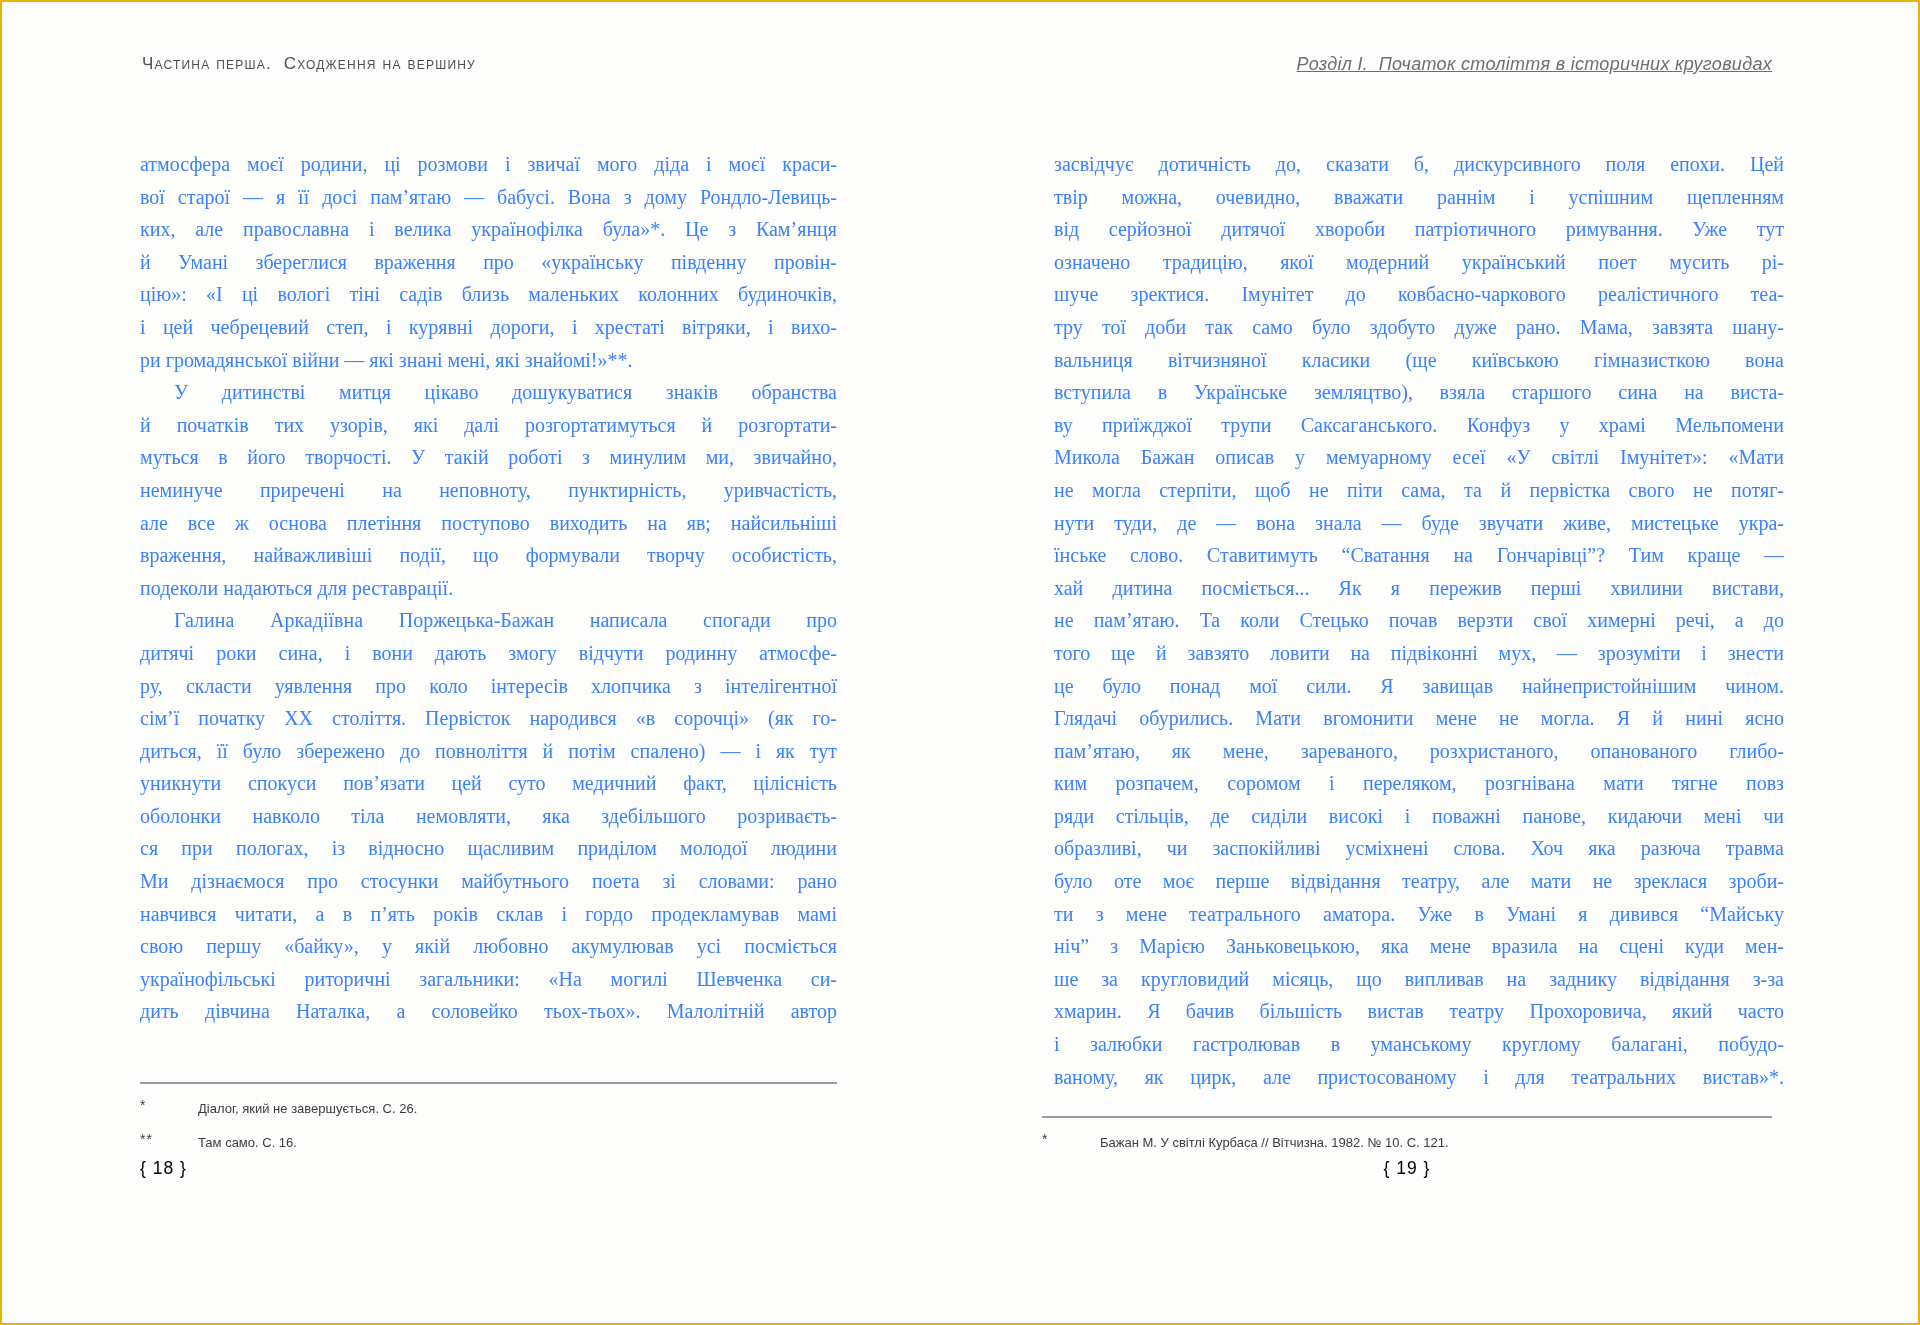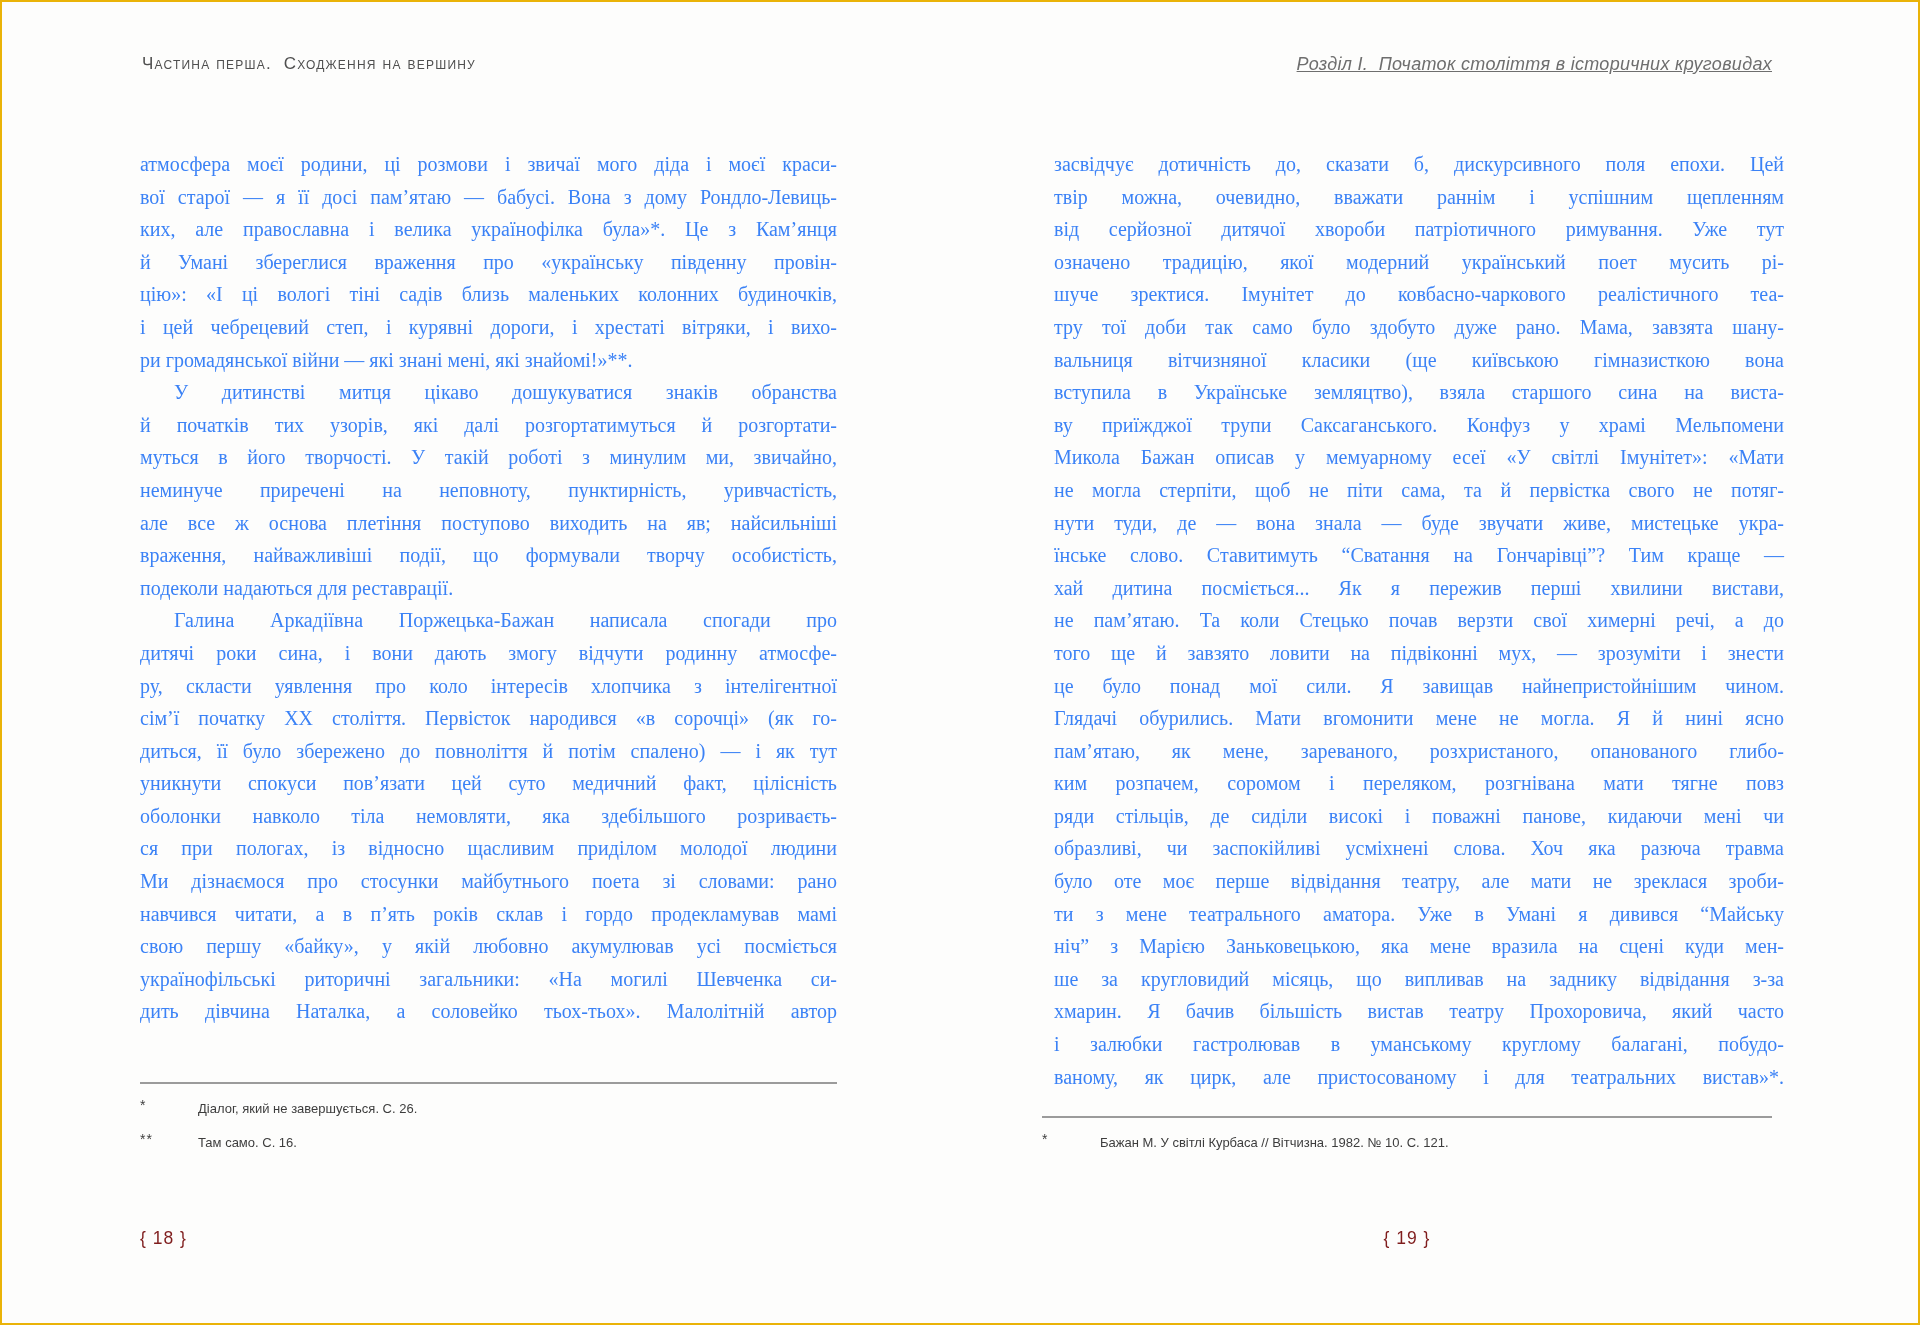--- a/index.html
+++ b/index.html
@@ -92,24 +92,24 @@
     transform: translateY(-3px);
     letter-spacing: 1px;
   }
   .fn-text {
     font-size: 13px;
     color: #3d3d3d;
   }
   
   .pageno {
     position: absolute;
-    top: 1226px;
+    top: 1156px;
     font-family: "Liberation Sans", "DejaVu Sans", sans-serif;
     font-size: 17.5px;
-    color: #7f1d1d;
+    color: #000000;
     letter-spacing: 1px;
     white-space: pre;
   }
   .pageno.left  { left: 138px; }
   .pageno.right { left: 1040px; width: 730px; text-align: center; }
 </style>
 </head>
 <body>
 
 <div class="frame">

